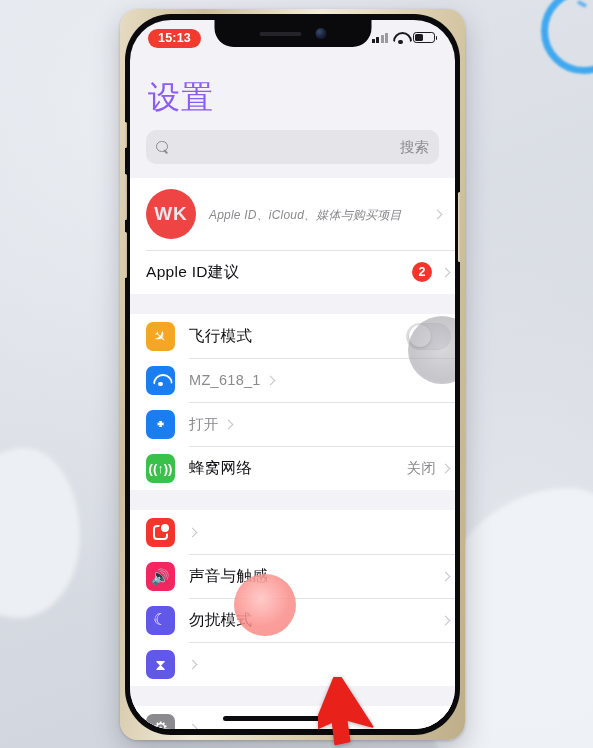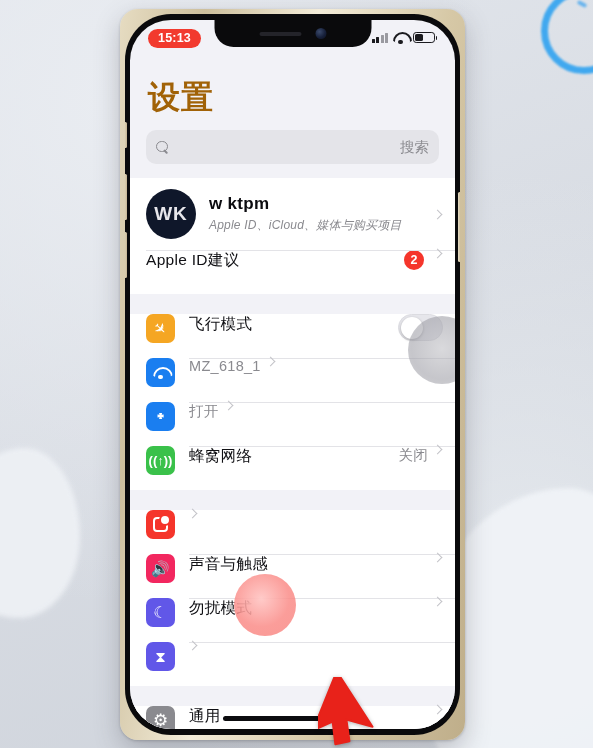--- a/index.html
+++ b/index.html
@@ -151,21 +151,21 @@
   }
   .batt-fill { height:100%; width:42%; background:#1b1b1f; border-radius:1.6px; }
 
   
   .content {
     position:absolute; top:40px; left:0; right:0; bottom:0;
     overflow:hidden;
     background:#f2f2f7;
   }
   .page-title {
-    font-size:32px; font-weight:bold; color:#a16207;
+    font-size:32px; font-weight:normal; color:#8b5cf6;
     padding:16px 18px 8px;
     letter-spacing:1px;
   }
   .search {
     margin:2px 16px 14px;
     height:34px;
     background:#e4e4e9;
     border-radius:10px;
     display:flex; align-items:center; gap:6px;
     padding:0 10px;
@@ -183,23 +183,23 @@
     width:5px; height:1.6px; background:#8a8a8f; border-radius:1px;
     transform:rotate(45deg); transform-origin:left center;
   }
   .search-ph { font-size:14.5px; color:#8a8a8f; }
 
   .group {
     background:#fff;
     margin-bottom:20px;
   }
   .row {
-    display:flex; align-items:flex-start;
+    display:flex; align-items:center;
     min-height:44px;
-    padding:0 12px 0 16px;
+    padding:0 4px 0 16px;
     position:relative;
   }
   .row + .row::before {
     content:""; position:absolute; left:59px; right:0; top:0;
     height:1px; background:#e3e3e7;
   }
   .row.no-icon::before { left:16px !important; }
 
   .ico {
     width:29px; height:29px; border-radius:7px;
@@ -233,21 +233,21 @@
     position:absolute; top:1.5px; left:1.5px;
     width:22px; height:22px; border-radius:50%;
     background:#fff;
     box-shadow:0 1px 3px rgba(0,0,0,.28);
   }
 
   
   .acct-row { min-height:64px; padding:11px 12px 11px 16px; align-items:center; }
   .avatar {
     width:50px; height:50px; border-radius:50%;
-    background:#0f172a; color:#e7e7ec;
+    background:#ef4444; color:#e7e7ec;
     display:flex; align-items:center; justify-content:center;
     font-size:19px; font-weight:600; letter-spacing:1px;
     flex:none; margin-right:13px;
   }
   .acct-txt { flex:1; }
   .acct-name { font-size:17px; color:#0c0c10; font-weight:600; letter-spacing:.3px; }
   .acct-sub { font-size:12px; color:#8a8a8f; margin-top:3px; letter-spacing:.2px;font-style:italic; }
 
   
   .g-plane { font-size:15px; transform:rotate(44deg); }
@@ -356,21 +356,20 @@
 
           <div class="search">
             <span class="search-ico"></span>
             <span class="search-ph">搜索</span>
           </div>
 
           <div class="group">
             <div class="row acct-row">
               <div class="avatar">WK</div>
               <div class="acct-txt">
-                <div class="acct-name">w ktpm</div>
                 <div class="acct-sub">Apple ID、iCloud、媒体与购买项目</div>
               </div>
               <span class="chev"></span>
             </div>
             <div class="row no-icon">
               <span class="label">Apple ID建议</span>
               <span class="badge">2</span>
               <span class="chev"></span>
             </div>
           </div>
@@ -436,21 +435,20 @@
                 </span>
               <span class="chev"></span>
             </div>
           </div>
 
           <div class="group">
             <div class="row">
               <span class="ico" style="background:#8a8a8f">
                   <span class="gear-g">⚙</span>
                 </span>
-              <span class="label">通用</span>
               <span class="chev"></span>
             </div>
 
           </div>
 
         </div>
 
         <div class="touch-gray"></div>
         <div class="touch-red"></div>
         <div class="home-bar"></div>

